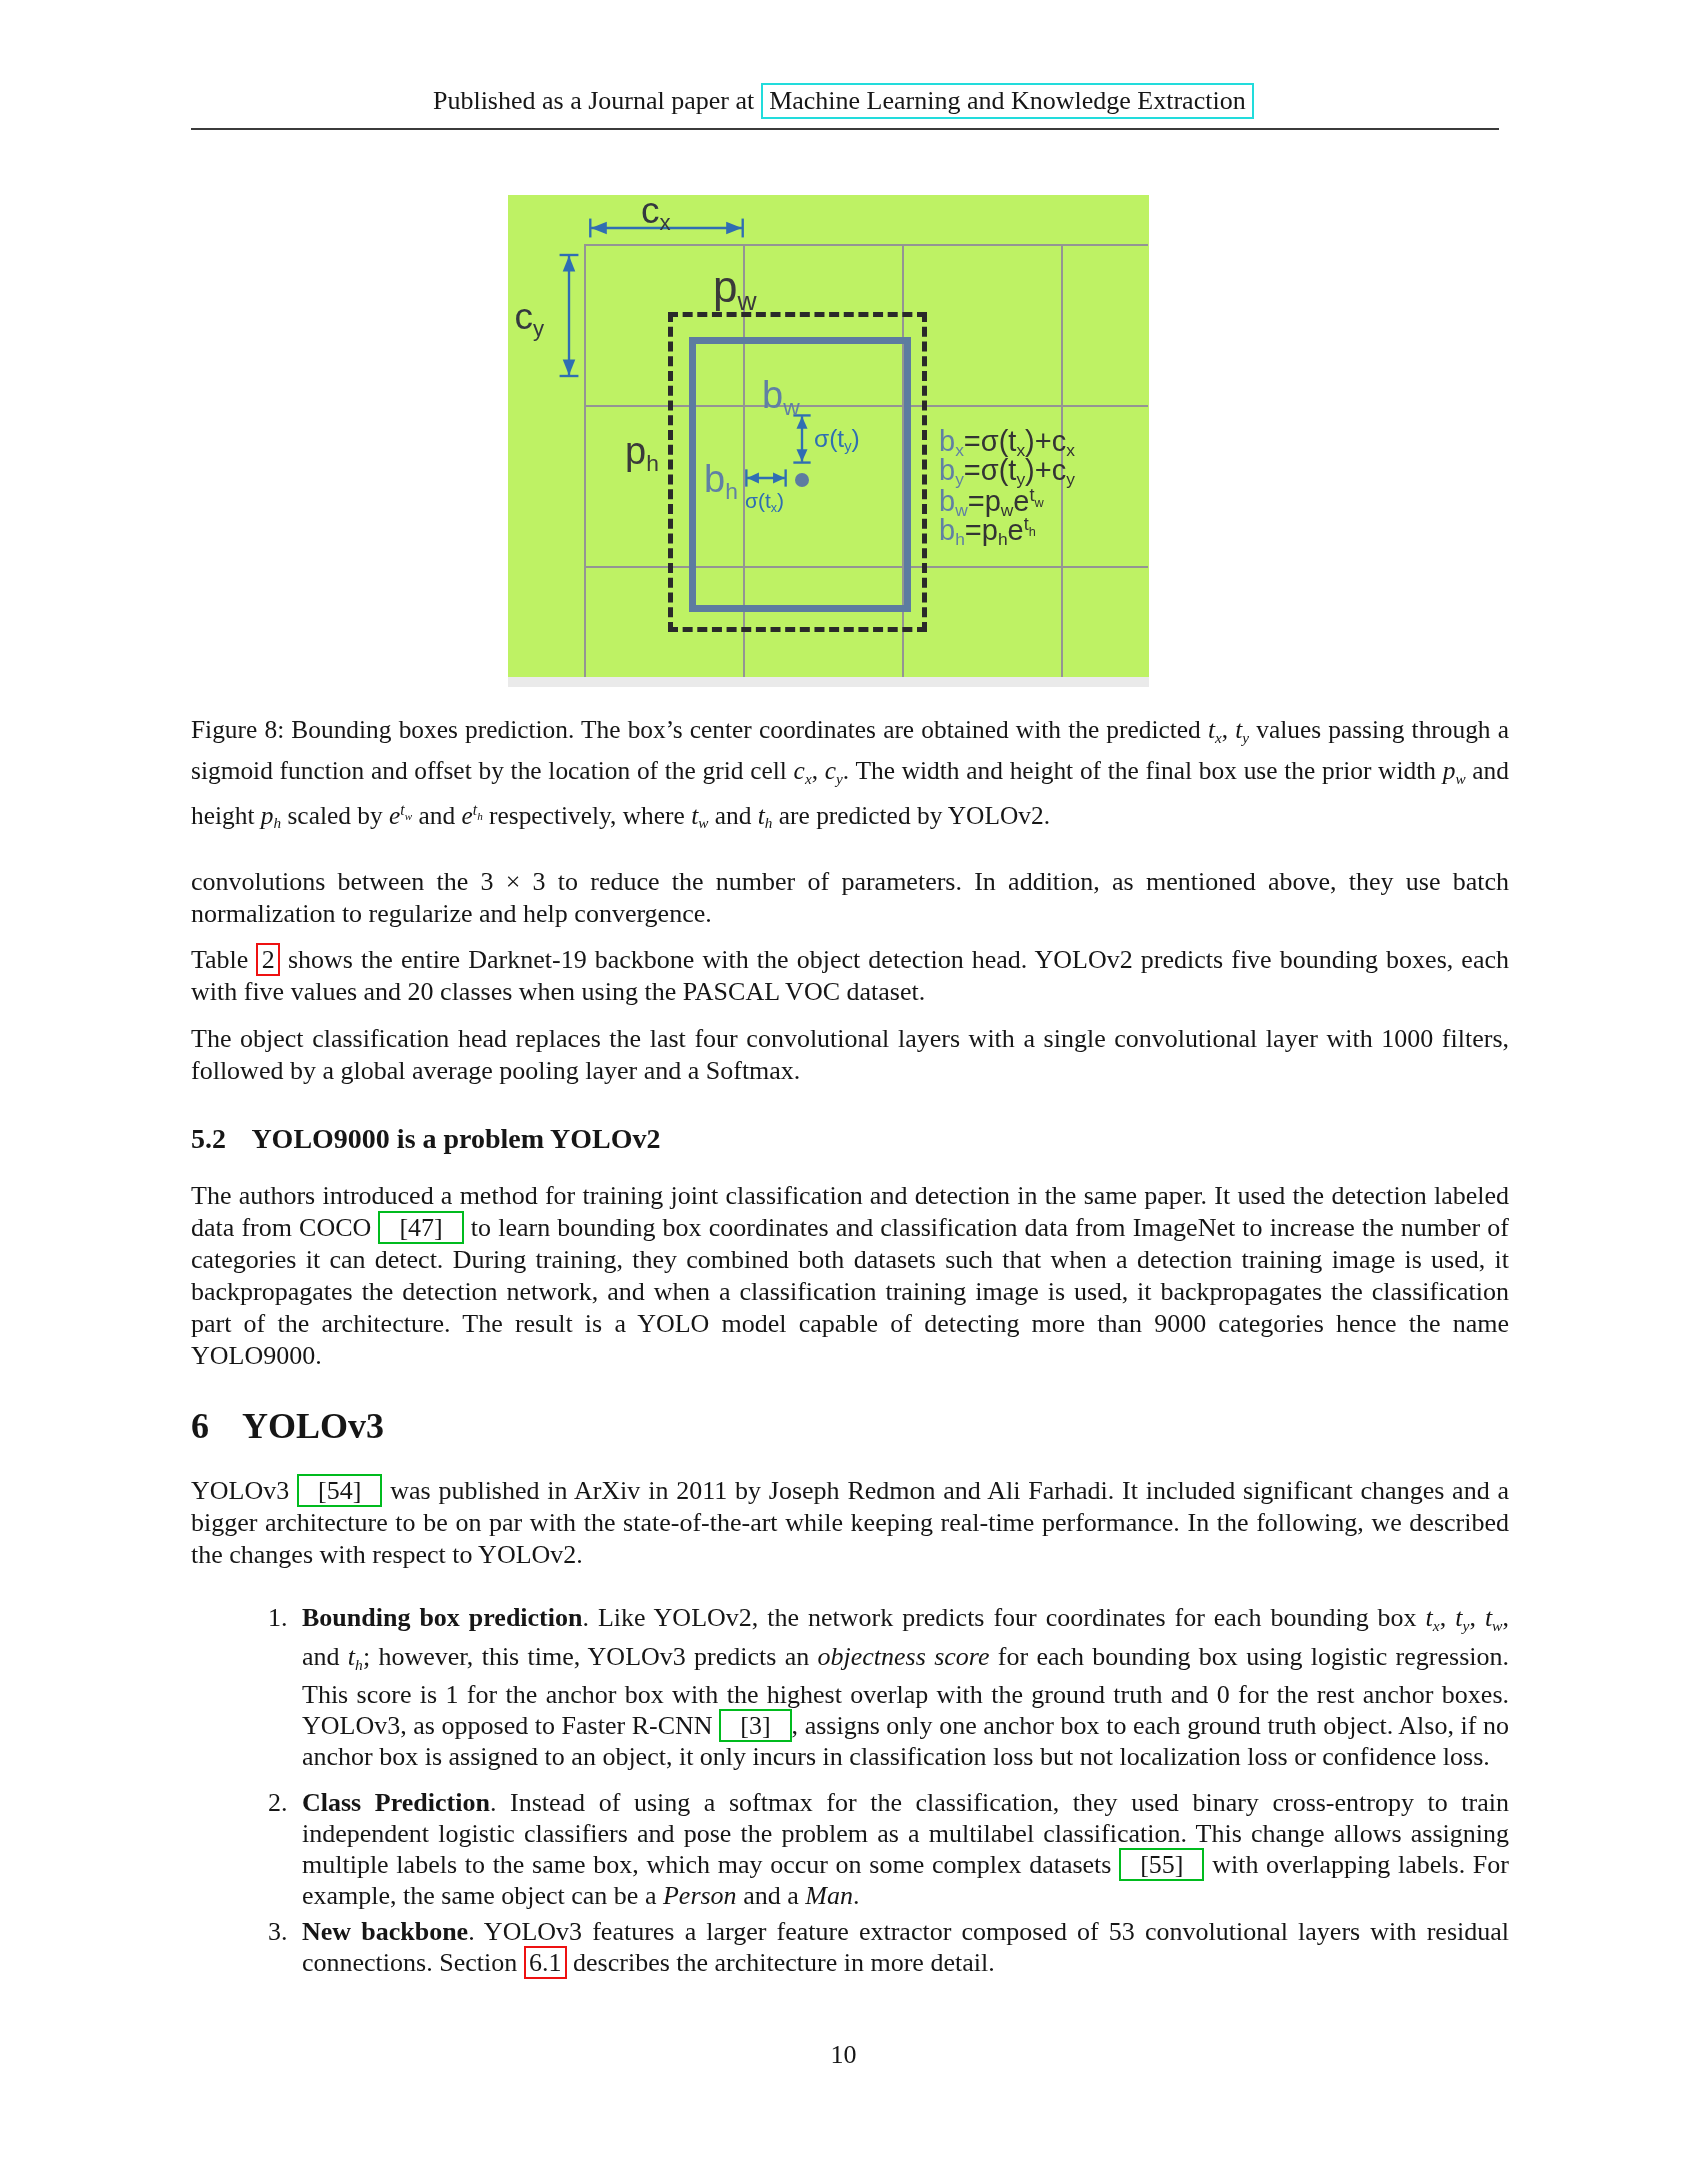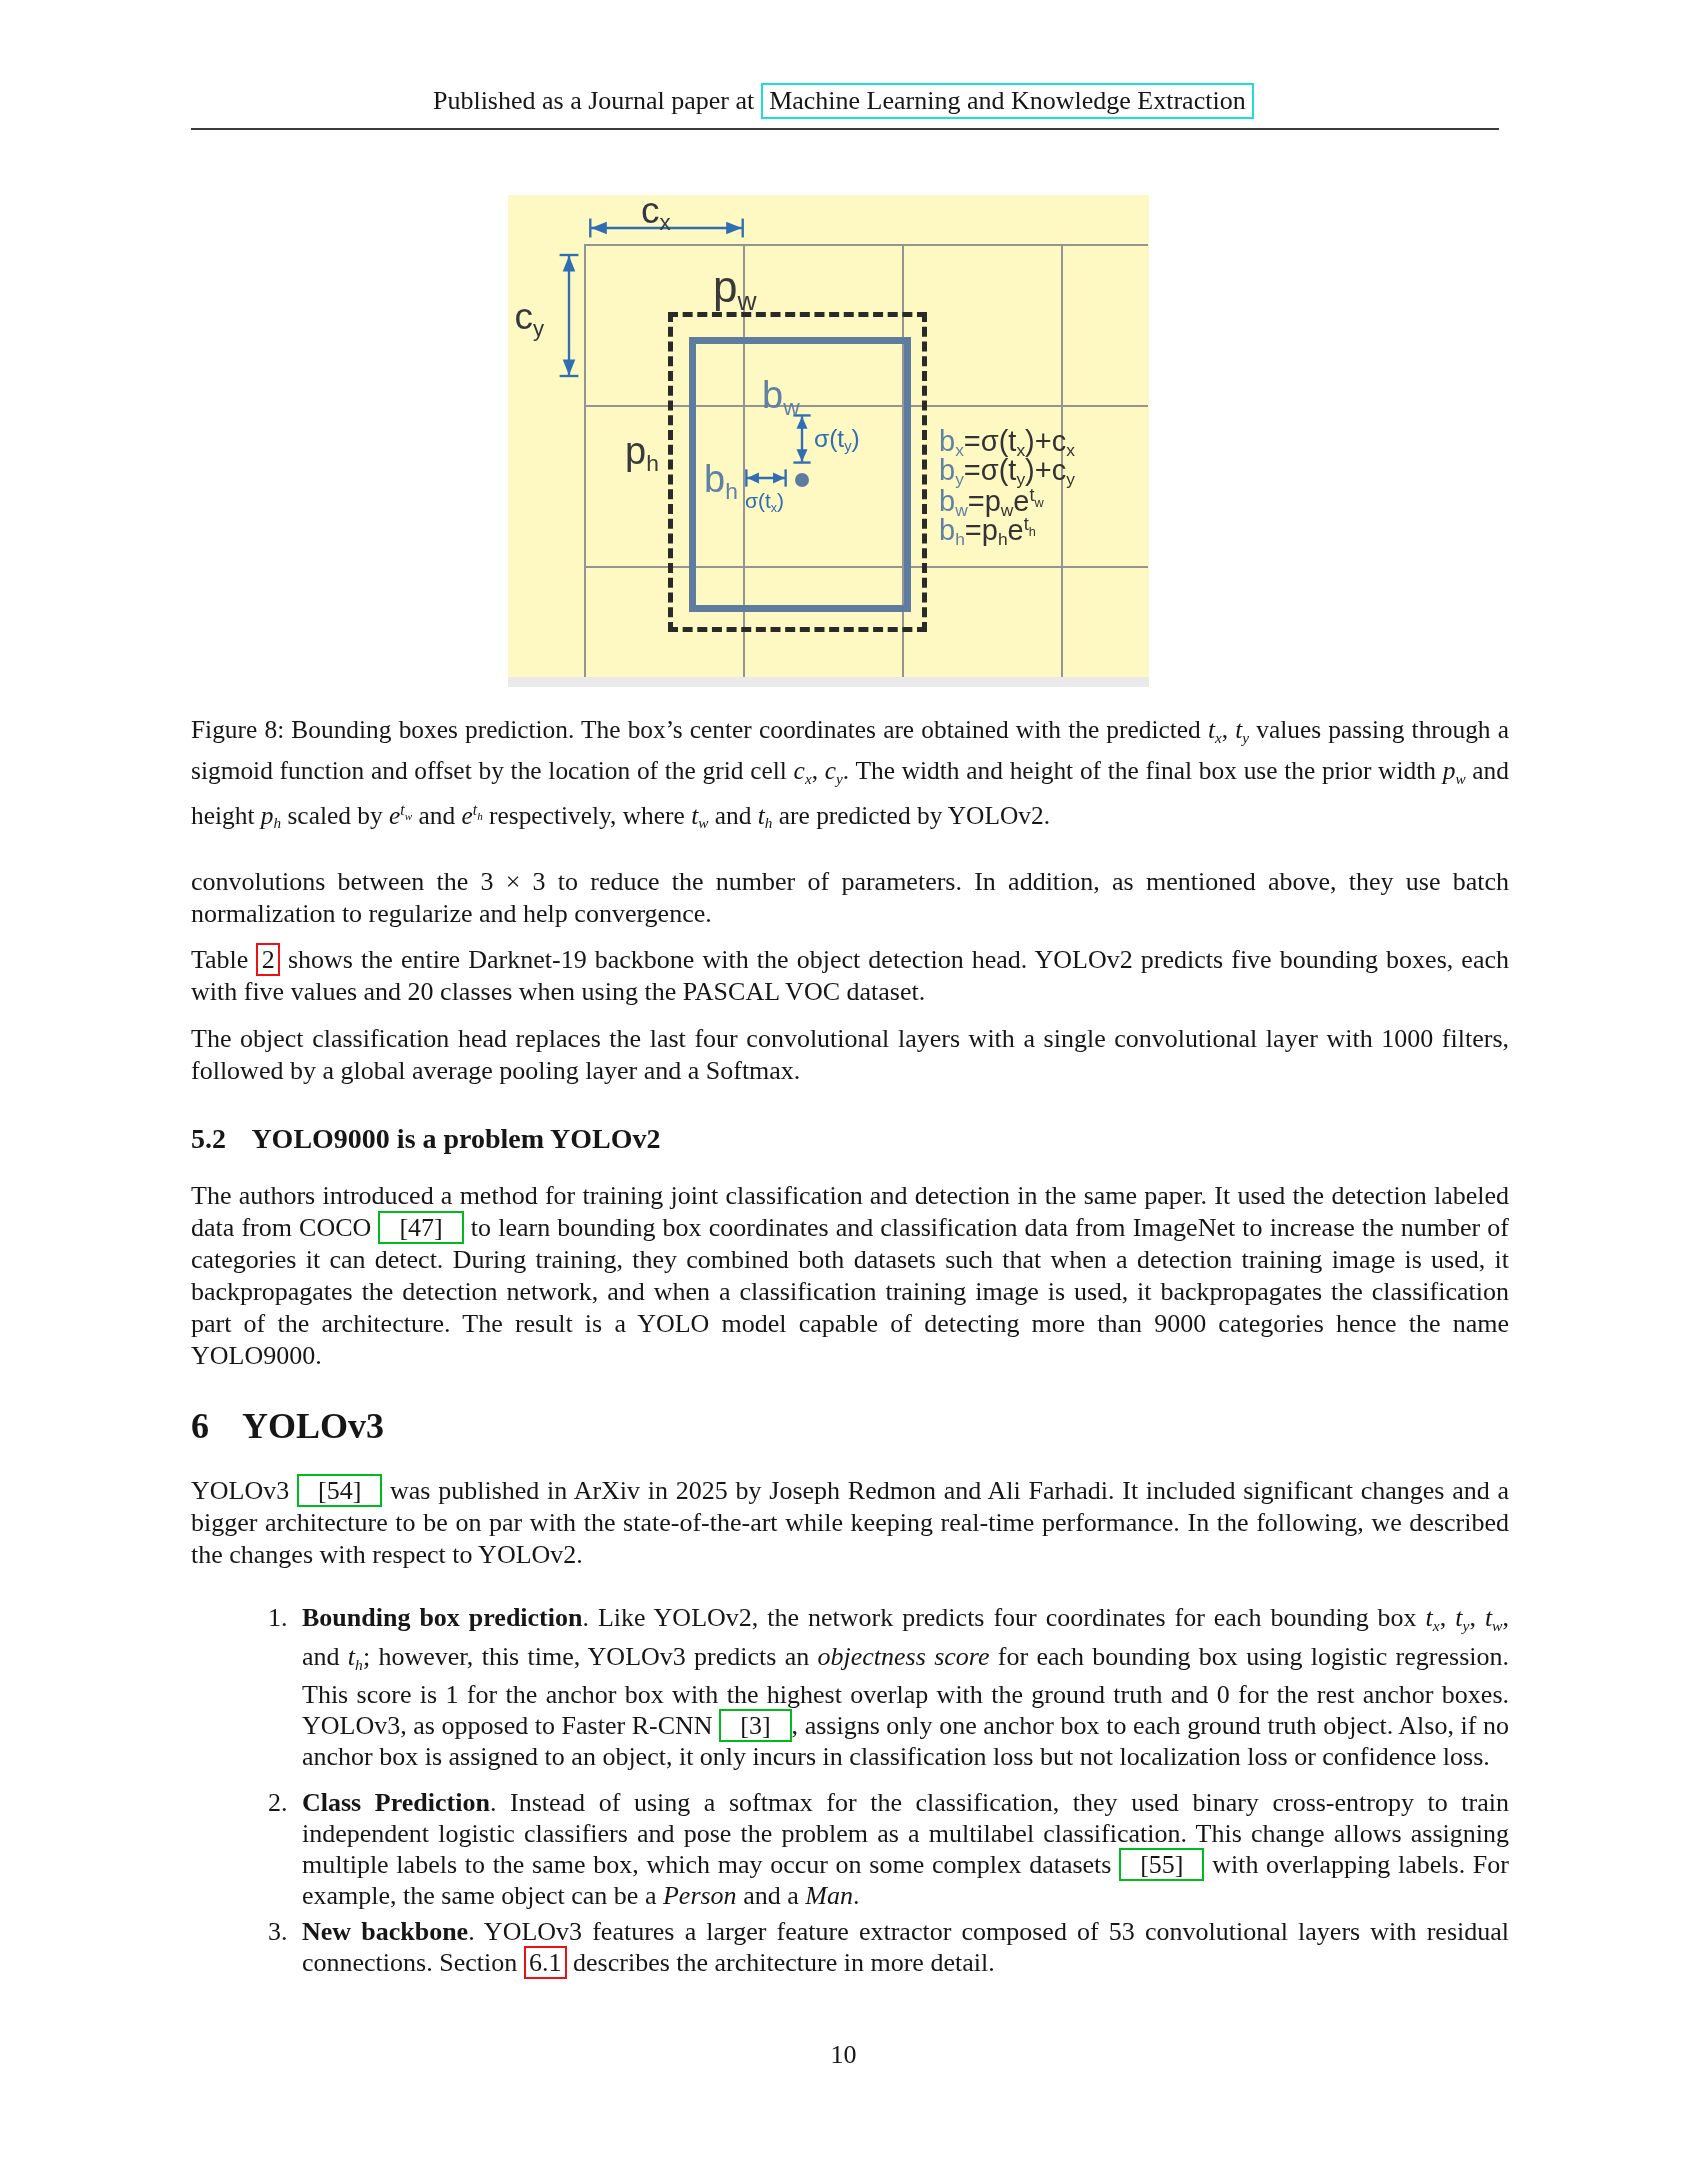--- a/index.html
+++ b/index.html
@@ -24,21 +24,21 @@
   .it{font-style:italic;}
   .bd{font-weight:bold;}
   .sb{font-size:60%;vertical-align:-0.3em;}
   .sp{font-size:62%;vertical-align:0.55em;}
   .ssb{font-size:44%;vertical-align:0.32em;}
   .box-cyan{border:2.4px solid #22dcdc;padding:0.8px 6.4px 2.4px 6.4px;}
   .box-red{border:2.4px solid #ee1111;padding:0 3.2px;}
   .box-green{border:2.4px solid #00bb1e;padding:0 19px;}
 
   
-  .figwrap{position:absolute;left:508px;top:195px;width:641px;height:492px;background:#fef9c3;
+  .figwrap{position:absolute;left:508px;top:195px;width:641px;height:492px;background:#bef264;
            font-family:"Liberation Sans","DejaVu Sans",sans-serif;}
   .fg{position:absolute;}
   .gv{position:absolute;width:1.6px;top:49px;height:433px;background:#949494;}
   .gh{position:absolute;left:76px;width:564px;height:1.6px;background:#949494;}
   .dashedbox{position:absolute;left:160px;top:117px;width:259px;height:320px;
              border:5.6px dashed #2a2a2a;box-sizing:border-box;}
   .bluebox{position:absolute;left:181px;top:142px;width:222px;height:275px;
            border:7.1px solid #5d7ca0;box-sizing:border-box;}
   .dot{position:absolute;left:287px;top:278px;width:14.3px;height:14.3px;border-radius:50%;background:#5d7ca0;}
   .flabel{position:absolute;line-height:1;}
@@ -122,21 +122,21 @@
   <div class="h2" style="top:1123px">
     <span class="hnum">5.2</span><span>YOLO9000 is a problem YOLOv2</span>
   </div>
 
   <div class="para" style="top:1180px"><span>The authors introduced a method for training joint classification and detection in the same paper. It used the detection labeled data from COCO </span><span class="box-green">[47]</span><span> to learn bounding box coordinates and classification data from ImageNet to increase the number of categories it can detect. During training, they combined both datasets such that when a detection training image is used, it backpropagates the detection network, and when a classification training image is used, it backpropagates the classification part of the architecture. The result is a YOLO model capable of detecting more than 9000 categories hence the name YOLO9000.</span></div>
 
   <div class="h1" style="top:1405px">
     <span class="hnum">6</span><span>YOLOv3</span>
   </div>
 
-  <div class="para" style="top:1475px"><span>YOLOv3 </span><span class="box-green">[54]</span><span> was published in ArXiv in 2025 by Joseph Redmon and Ali Farhadi. It included significant changes and a bigger architecture to be on par with the state-of-the-art while keeping real-time performance. In the following, we described the changes with respect to YOLOv2.</span></div>
+  <div class="para" style="top:1475px"><span>YOLOv3 </span><span class="box-green">[54]</span><span> was published in ArXiv in 2011 by Joseph Redmon and Ali Farhadi. It included significant changes and a bigger architecture to be on par with the state-of-the-art while keeping real-time performance. In the following, we described the changes with respect to YOLOv2.</span></div>
 
   <div class="lnum" style="top:1602px">1.</div>
   <div class="litem" style="top:1602px"><span class="bd">Bounding box prediction</span><span>. Like YOLOv2, the network predicts four coordinates for each bounding box </span><span class="it">t</span><span class="it sb">x</span><span>, </span><span class="it">t</span><span class="it sb">y</span><span>, </span><span class="it">t</span><span class="it sb">w</span><span>, and </span><span class="it">t</span><span class="it sb">h</span><span>; however, this time, YOLOv3 predicts an </span><span class="it">objectness score</span><span> for each bounding box using logistic regression. This score is 1 for the anchor box with the highest overlap with the ground truth and 0 for the rest anchor boxes. YOLOv3, as opposed to Faster R-CNN </span><span class="box-green">[3]</span><span>, assigns only one anchor box to each ground truth object. Also, if no anchor box is assigned to an object, it only incurs in classification loss but not localization loss or confidence loss.</span></div>
 
   <div class="lnum" style="top:1787px">2.</div>
   <div class="litem" style="top:1787px"><span class="bd">Class Prediction</span><span>. Instead of using a softmax for the classification, they used binary cross-entropy to train independent logistic classifiers and pose the problem as a multilabel classification. This change allows assigning multiple labels to the same box, which may occur on some complex datasets </span><span class="box-green">[55]</span><span> with overlapping labels. For example, the same object can be a </span><span class="it">Person</span><span> and a </span><span class="it">Man</span><span>.</span></div>
 
   <div class="lnum" style="top:1916px">3.</div>
   <div class="litem" style="top:1916px"><span class="bd">New backbone</span><span>. YOLOv3 features a larger feature extractor composed of 53 convolutional layers with residual connections. Section </span><span class="box-red">6.1</span><span> describes the architecture in more detail.</span></div>
 

